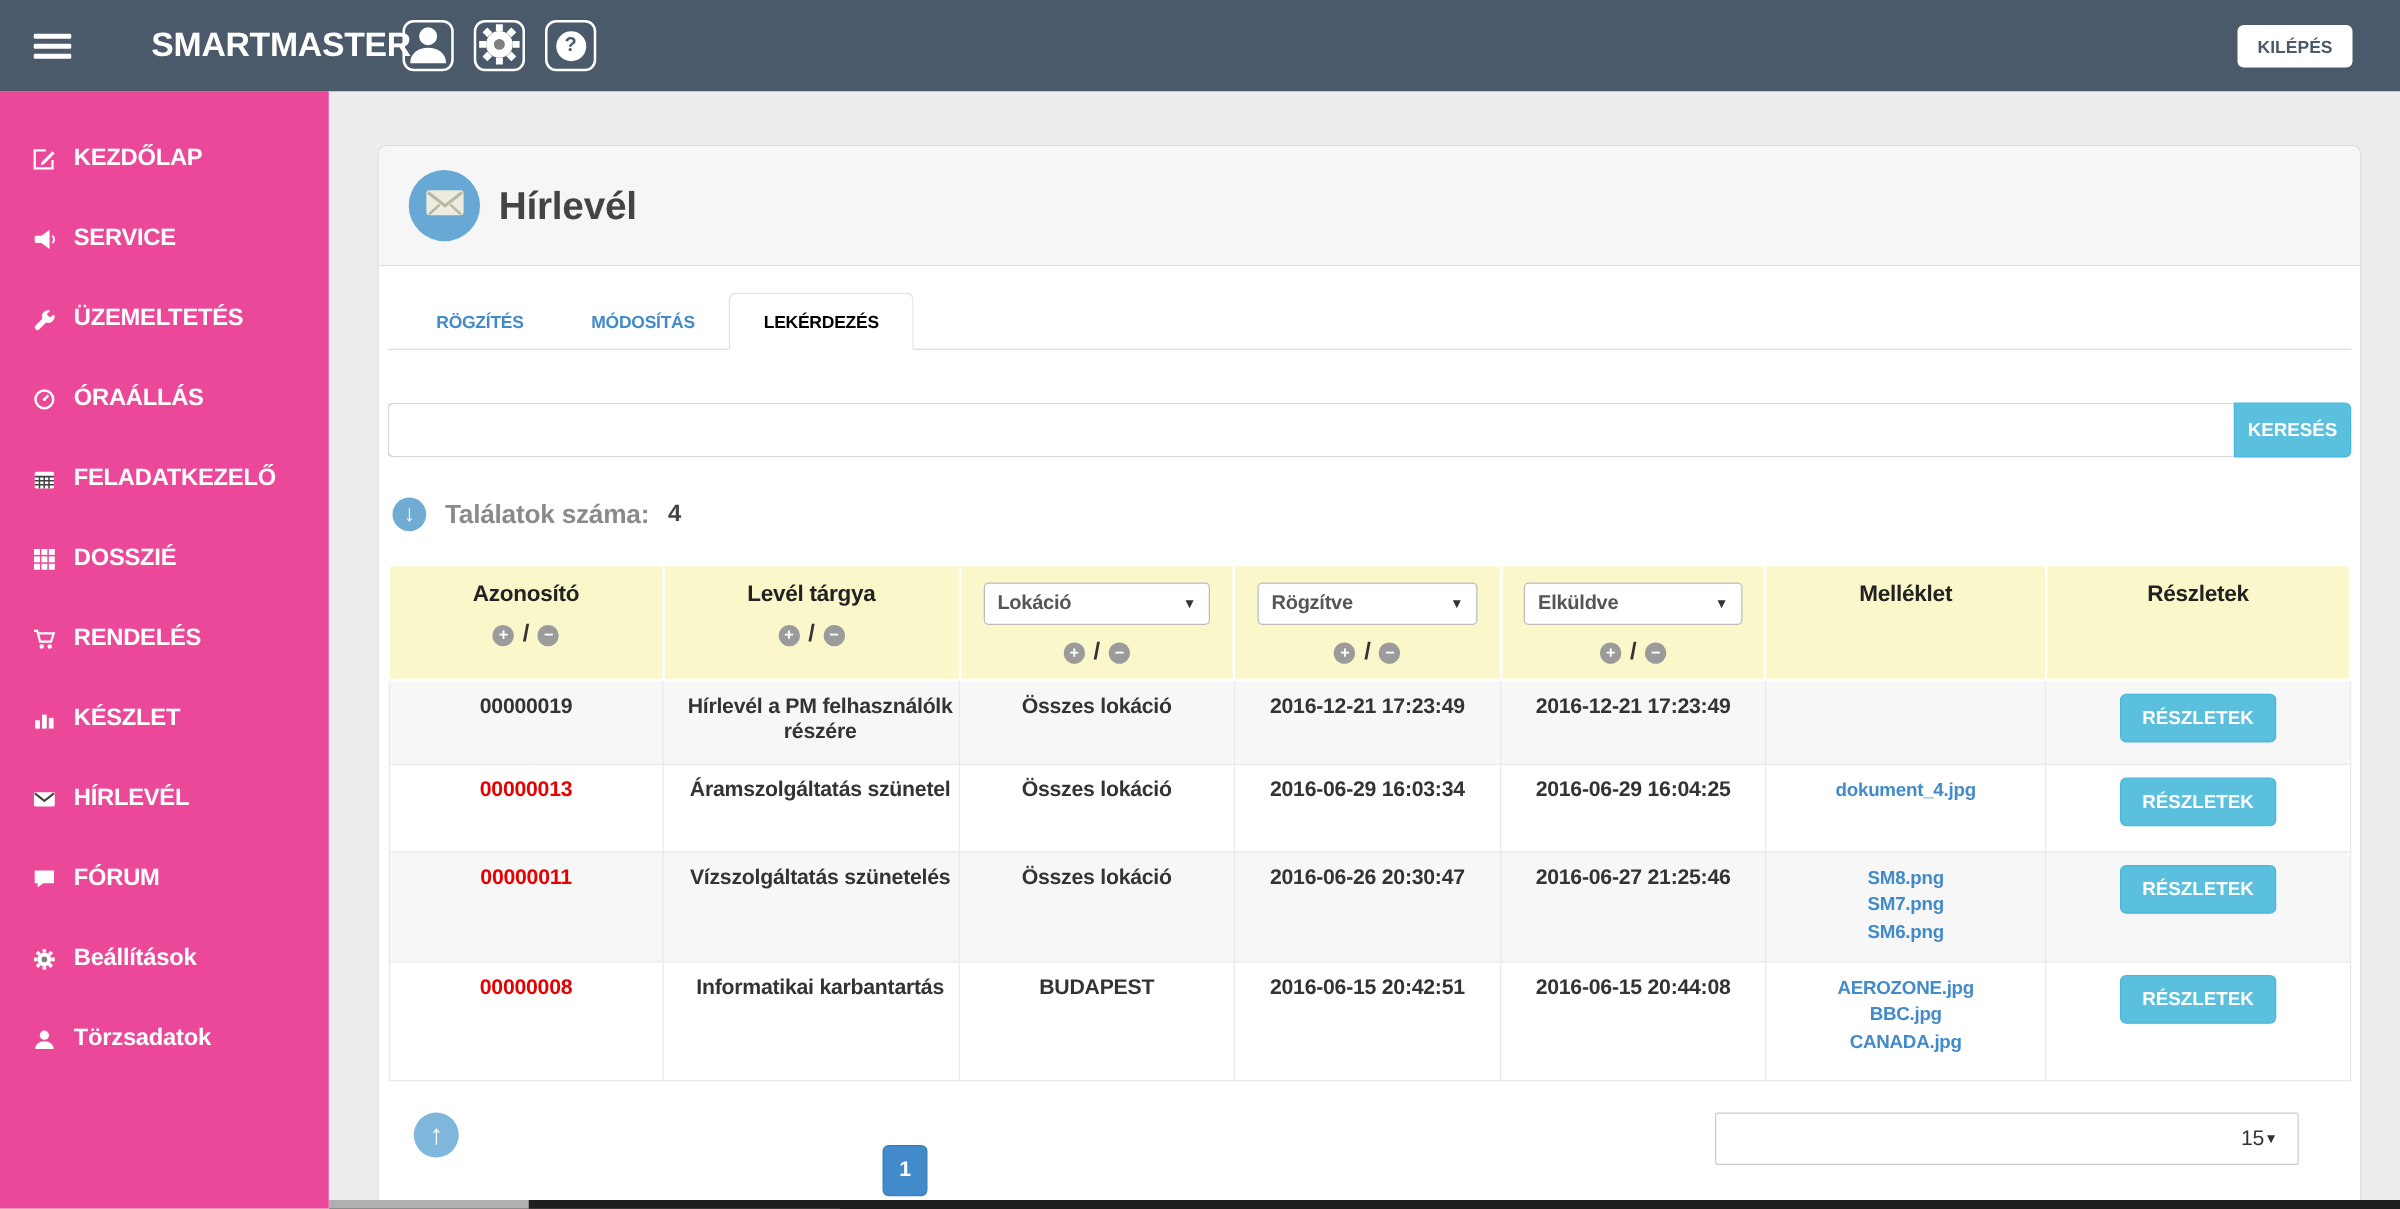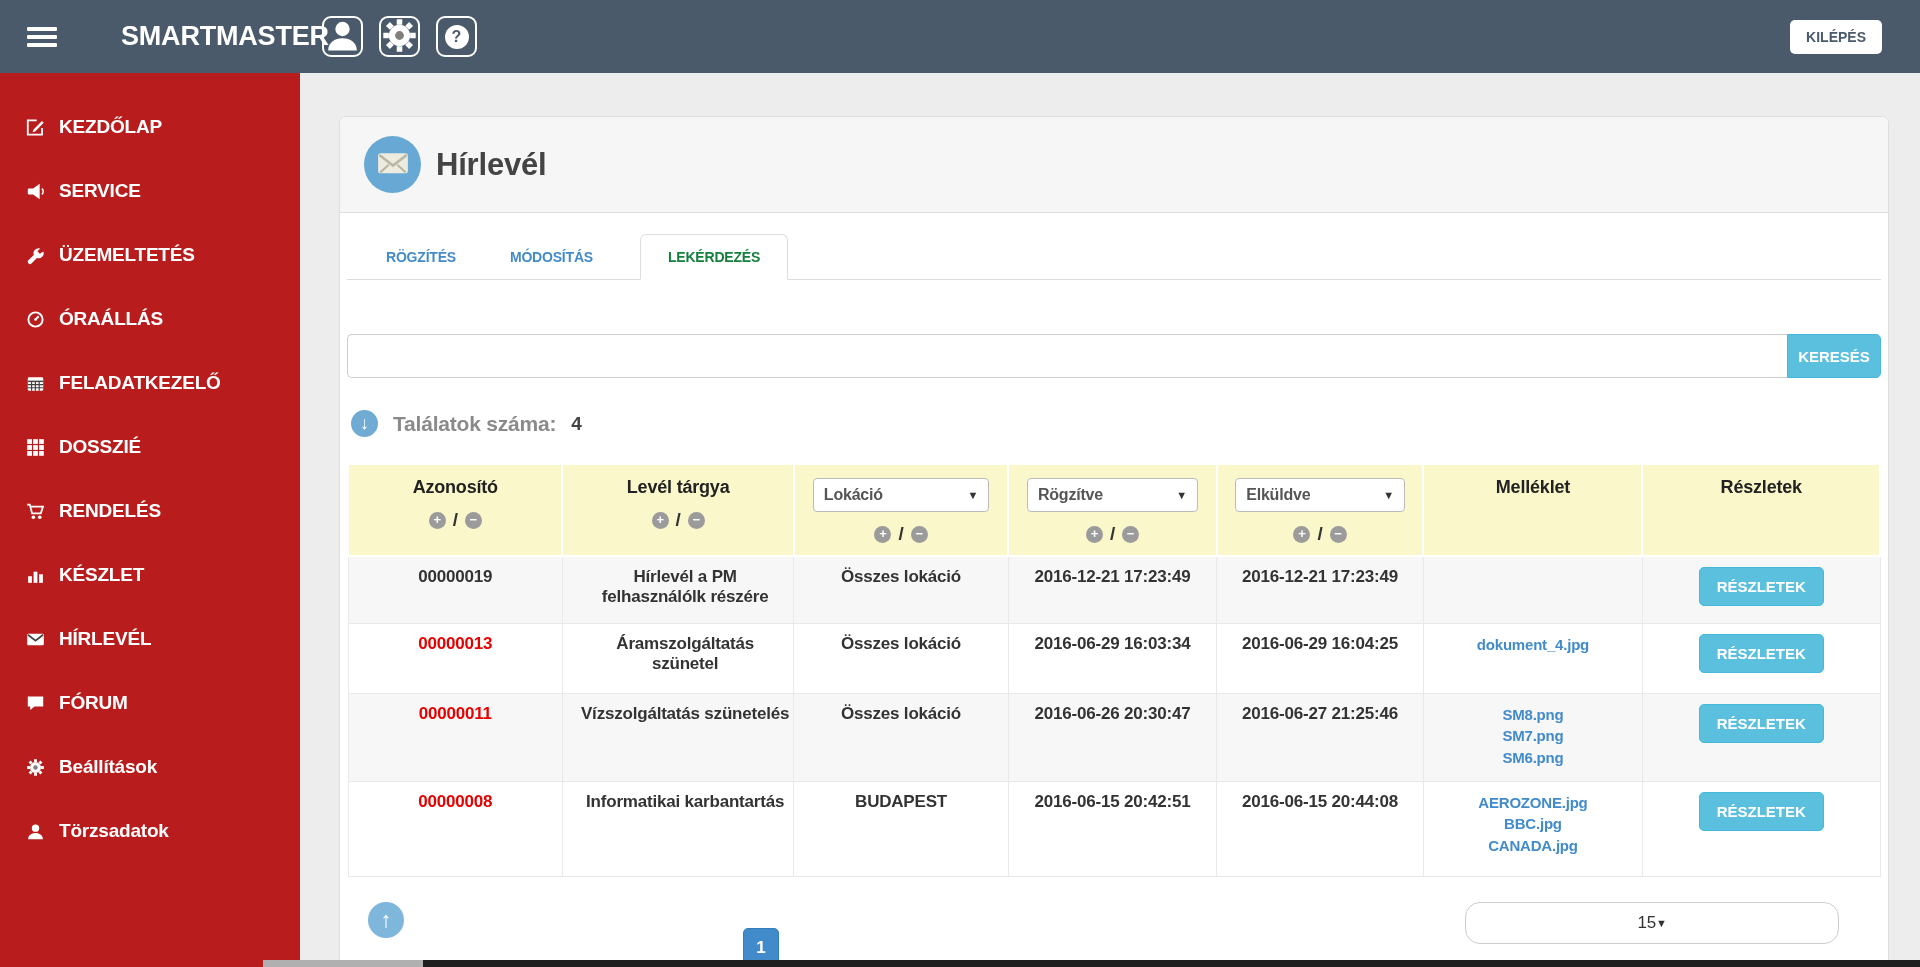--- a/index.html
+++ b/index.html
@@ -17,42 +17,42 @@
   .topbar-icons { position:absolute; left:322px; top:16px; display:flex; gap:16px; }
   .tb-btn { width:41px; height:41px; background:transparent; border:2px solid #fff; border-radius:9px;
             display:flex; align-items:center; justify-content:center; cursor:pointer; padding:0; }
   .tb-btn svg { width:21px; height:21px; }
   .help-glyph { width:24px; height:24px; border-radius:50%; background:#fff; color:#4b5a6a;
                 font-weight:bold; font-size:16px; line-height:24px; text-align:center; display:block; }
   .logout { position:absolute; right:38px; top:20px; background:#fff; color:#4b5a6a; border:none;
             border-radius:5px; padding:9px 16px; font-weight:bold; font-size:14px; cursor:pointer; }
   
   .shell { display:flex; height:894px; }
-  .sidebar { width:300px; background:#b91c1c; padding-top:22px; flex:none; }
+  .sidebar { width:263px; background:#ec4899; padding-top:22px; flex:none; }
   .nav-item { display:flex; align-items:center; gap:14px; height:64px; padding-left:26px;
               color:#fff; font-weight:bold; font-size:19px; cursor:pointer; }
   .nav-item .icon { width:19px; height:19px; flex:none; display:flex; align-items:center; }
   .nav-item .icon svg { width:19px; height:19px; }
   .content { flex:1; padding:43px 31px 0 39px; }
   
   .panel { background:#fff; border:1px solid #ddd; border-radius:7px 7px 0 0; height:851px; }
   .panel-head { height:96px; background:#f6f6f6; border-bottom:1px solid #ddd; border-radius:7px 7px 0 0;
                 display:flex; align-items:center; gap:15px; padding:0 24px; }
   .title-badge { width:57px; height:57px; border-radius:50%; background:#67a9d4;
                  display:flex; align-items:center; justify-content:center; }
   .title-badge svg { width:34px; height:34px; }
   .page-title { margin:0; font-size:31px; font-weight:bold; color:#444; }
   .panel-body { padding:11px 7px 0; }
   
   .tabs { display:flex; align-items:flex-end; border-bottom:1px solid #ddd; padding-left:12px; height:56px; }
   .tab { color:#428bca; font-weight:bold; font-size:14px; padding:14px 27px; text-decoration:none; cursor:pointer; }
-  .tab.active { color:#15803d; background:#fff; border:1px solid #ddd; border-bottom-color:#fff;
-                border-radius:6px 6px 0 0; margin-bottom:-1px;margin-left:20px; }
-  
-  .searchrow { display:flex; margin-top:54px; }
+  .tab.active { color:#000000; background:#fff; border:1px solid #ddd; border-bottom-color:#fff;
+                border-radius:6px 6px 0 0; margin-bottom:-1px; }
+  
+  .searchrow { display:flex; margin-top:42px; }
   .search-input { flex:1; height:44px; border:1px solid #ccc; border-right:none; border-radius:5px 0 0 5px;
                   font-size:17px; padding:0 12px; outline:none; font-family:inherit; }
   .search-btn { width:94px; height:44px; background:#5bc0de; border:1px solid #46b8da; border-radius:0 5px 5px 0;
                 color:#fff; font-weight:bold; font-size:15px; cursor:pointer; }
   
   .results { margin-top:32px; display:flex; align-items:center; gap:15px; padding-left:4px; }
   .circle-arrow { width:27px; height:27px; border-radius:50%; background:#6fabd3; color:#fff;
                   display:flex; align-items:center; justify-content:center;
                   font-size:18px; font-weight:bold; cursor:pointer; flex:none; }
   .results-label { color:#8a8a8a; font-weight:bold; font-size:21px; }
@@ -79,23 +79,23 @@
                      line-height:1.45; text-decoration:none; cursor:pointer; }
   .details-btn { background:#5bc0de; border:1px solid #46b8da; border-radius:5px; color:#fff;
                  font-weight:bold; font-size:15px; padding:10px 17px; cursor:pointer; }
   .subject-cell { padding-left:18px; padding-right:4px; }
   
   .tfoot { position:relative; margin-top:25px; height:80px; }
   .circle-arrow.up { position:absolute; left:21px; top:0; width:36px; height:36px; font-size:22px; background:#7fb6dc; }
   .page-btn { position:absolute; left:396px; top:26px; width:36px; height:41px; background:#428bca;
               border:1px solid #357ebd; border-radius:5px; color:#fff; font-weight:bold; font-size:17px;
               display:flex; align-items:center; justify-content:center; text-decoration:none; cursor:pointer; }
-  .pagesize { position:absolute; right:42px; top:0; width:374px; height:42px; background:#fff;
-              border:1px solid #ccc; border-radius:15px; display:flex; align-items:center;
-              justify-content:center; padding:0 16px; font-size:17px; color:#333; cursor:pointer; }
+  .pagesize { position:absolute; right:42px; top:0; width:467px; height:42px; background:#fff;
+              border:1px solid #ccc; border-radius:2px; display:flex; align-items:center;
+              justify-content:flex-end; padding:0 16px; font-size:17px; color:#333; cursor:pointer; }
   
   .hscrollbar { position:fixed; left:263px; right:0; bottom:0; height:7px; background:#b0b0b0; }
   .hscrollbar .thumb { position:absolute; left:160px; right:0; top:0; height:7px; background:#1f1f1f; }
 </style>
 </head>
 <body>
 
 <header class="topbar">
   <div class="hamburger">
       <span></span>

